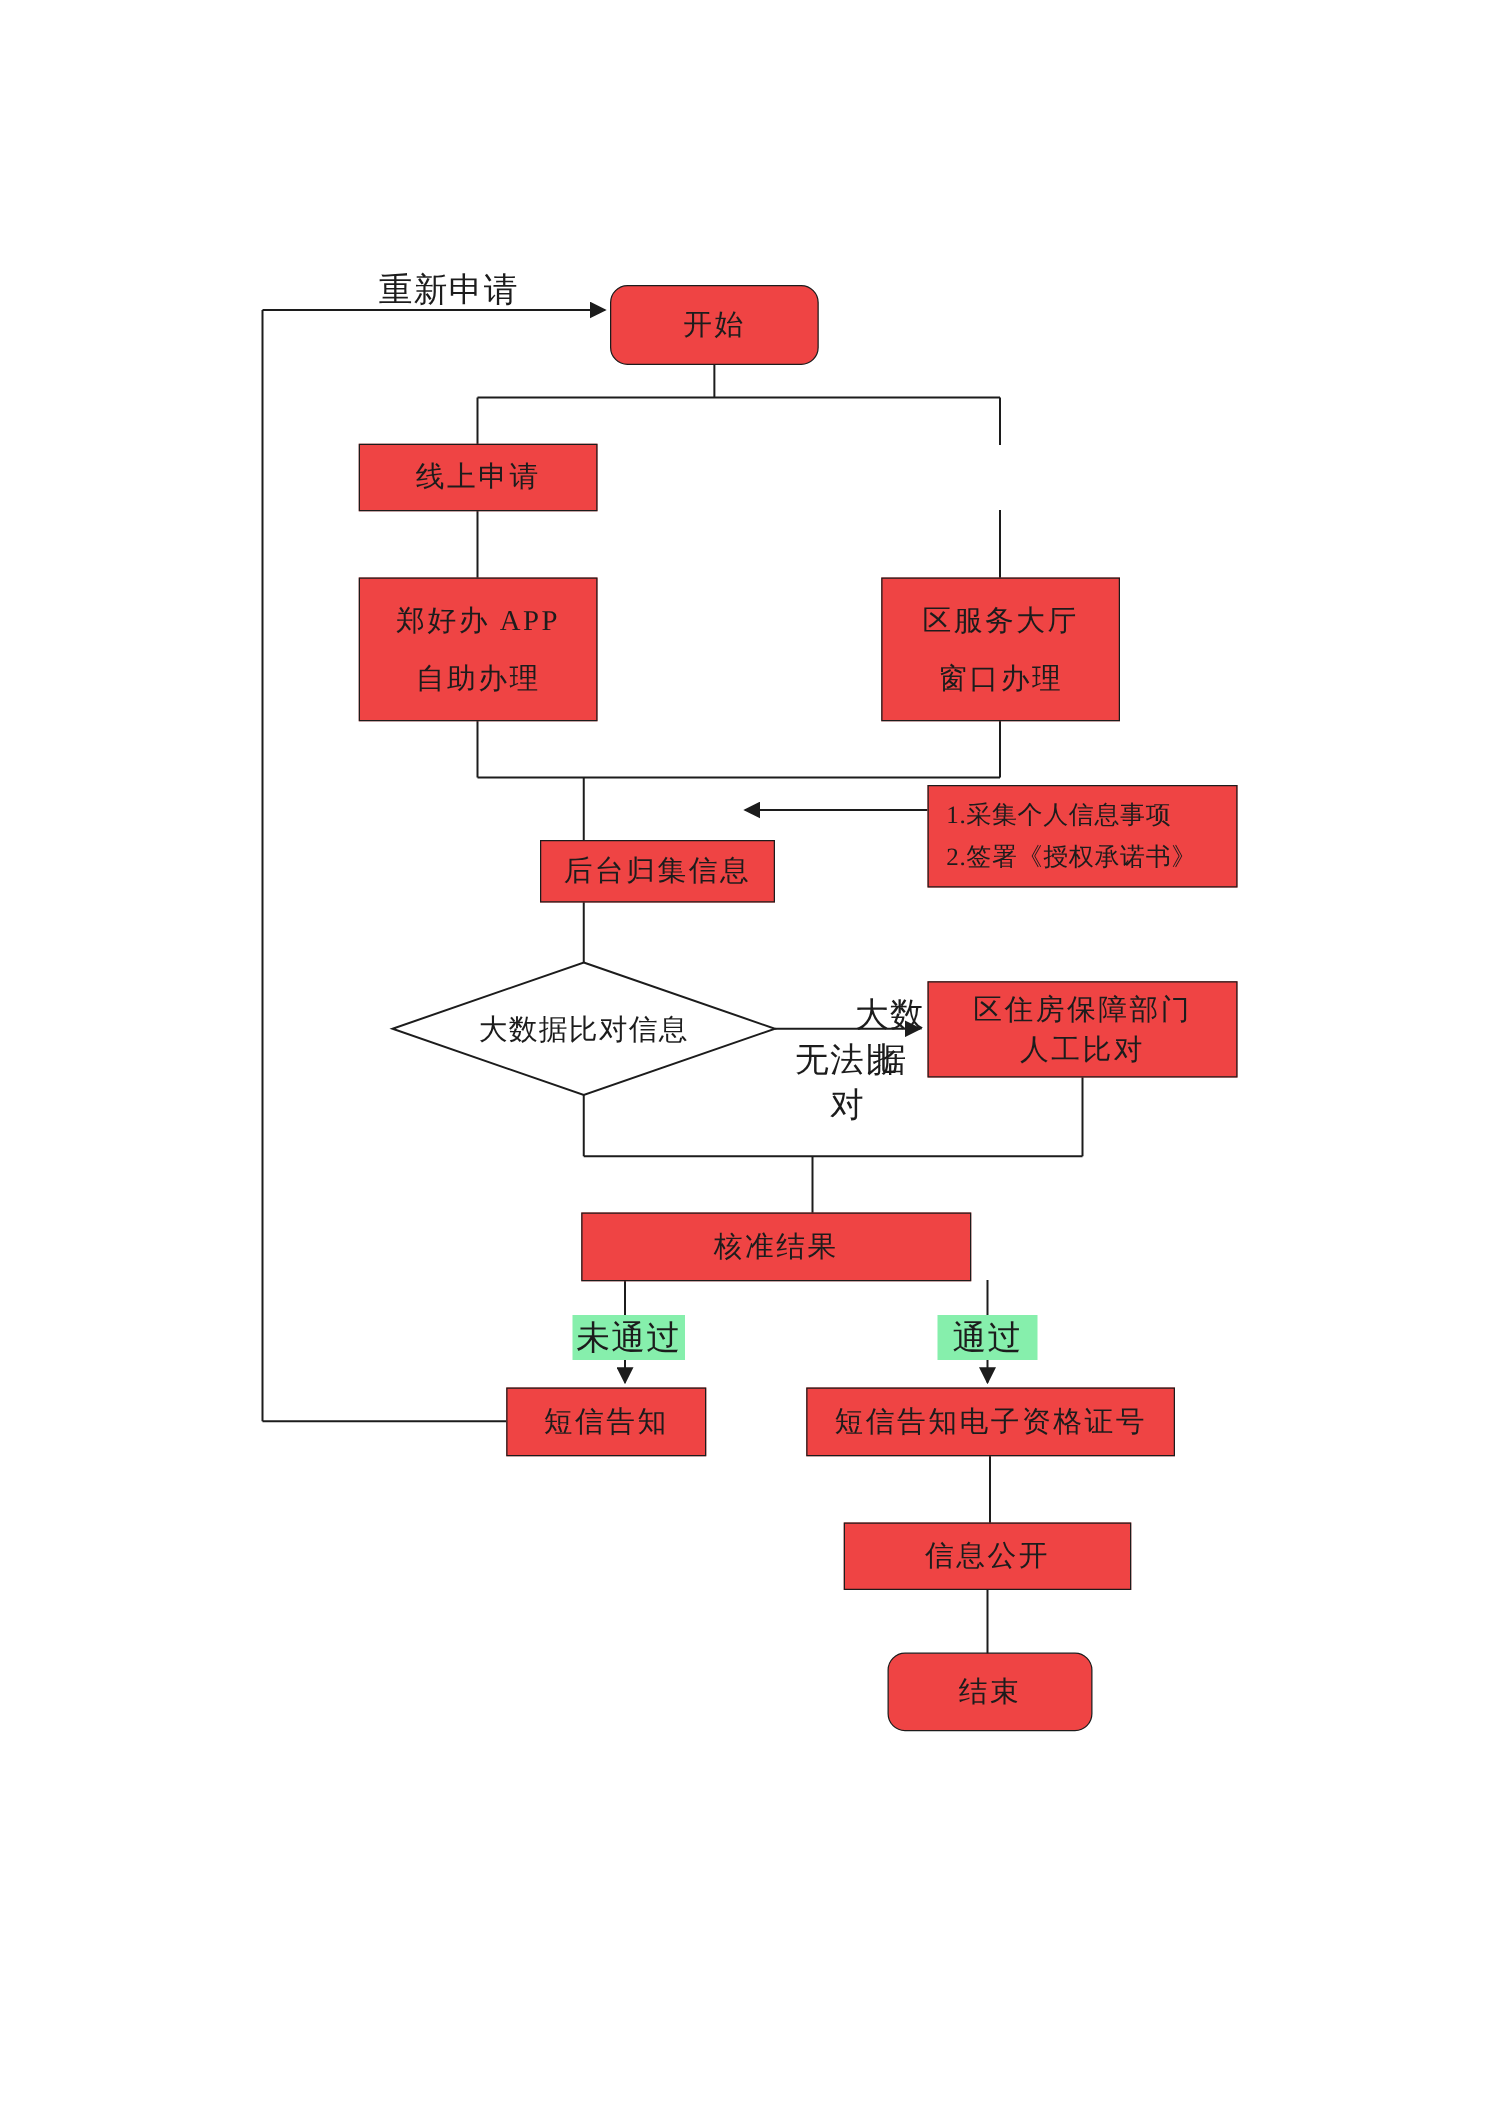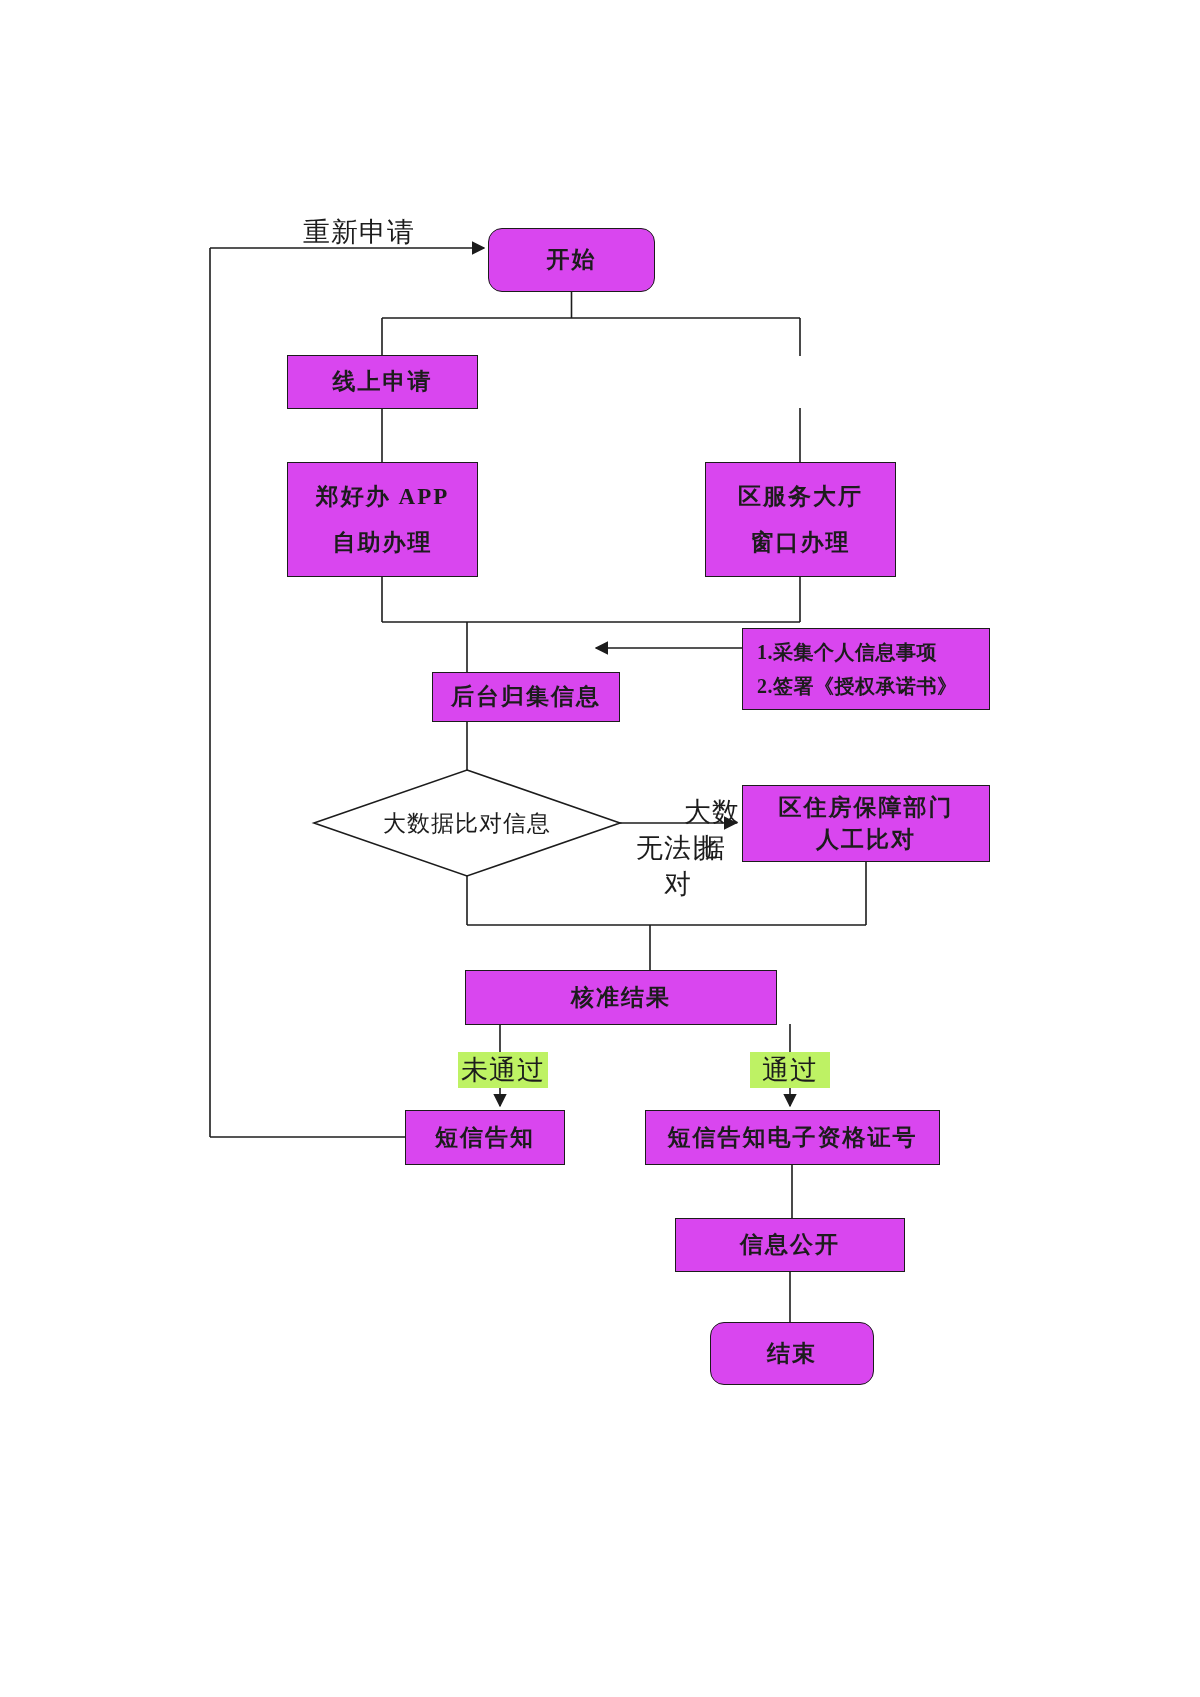--- a/index.html
+++ b/index.html
@@ -22,30 +22,29 @@
     letter-spacing:2px;
   }
   svg.wires {
     position:absolute;
     left:0; top:0;
     width:1200px; height:1697px;
   }
   .node {
     position:absolute;
     border:1.6px solid #1c1c1c;
-    background:#d946ef;
+    background:#ef4444;
     display:flex;
     flex-direction:column;
     align-items:center;
     justify-content:center;
     font-size:23px;
     text-align:center;
     letter-spacing:2px;
     line-height:1.35;
-    font-weight:bold;
   }
   .rounded { border-radius:14px; }
   .node .line2gap { margin-top:14px; }
   .note {
     align-items:flex-start;
     justify-content:center;
     padding-left:14px;
     font-size:20px;
     letter-spacing:0.5px;
     line-height:1.7;
@@ -57,21 +56,21 @@
     text-align:center;
     font-size:23px;
     letter-spacing:1px;
   }
   .lbl {
     position:absolute;
     font-size:27px;
     letter-spacing:1px;
     text-align:center;
   }
-  .lbl.onwire { background:#bef264; padding:0 2px; }
+  .lbl.onwire { background:#86efac; padding:0 2px; }
 </style>
 </head>
 <body>
 
 <div class="page">
 
   <svg class="wires" viewBox="0 0 1200 1697" stroke="#1c1c1c" stroke-width="1.6" fill="none">
     <defs>
       <marker id="arr" viewBox="0 0 10 10" refX="9" refY="5" markerWidth="8.5" markerHeight="8.5" orient="auto-start-reverse">
         <path d="M0,0 L10,5 L0,10 z" fill="#1c1c1c" stroke="none"></path>

